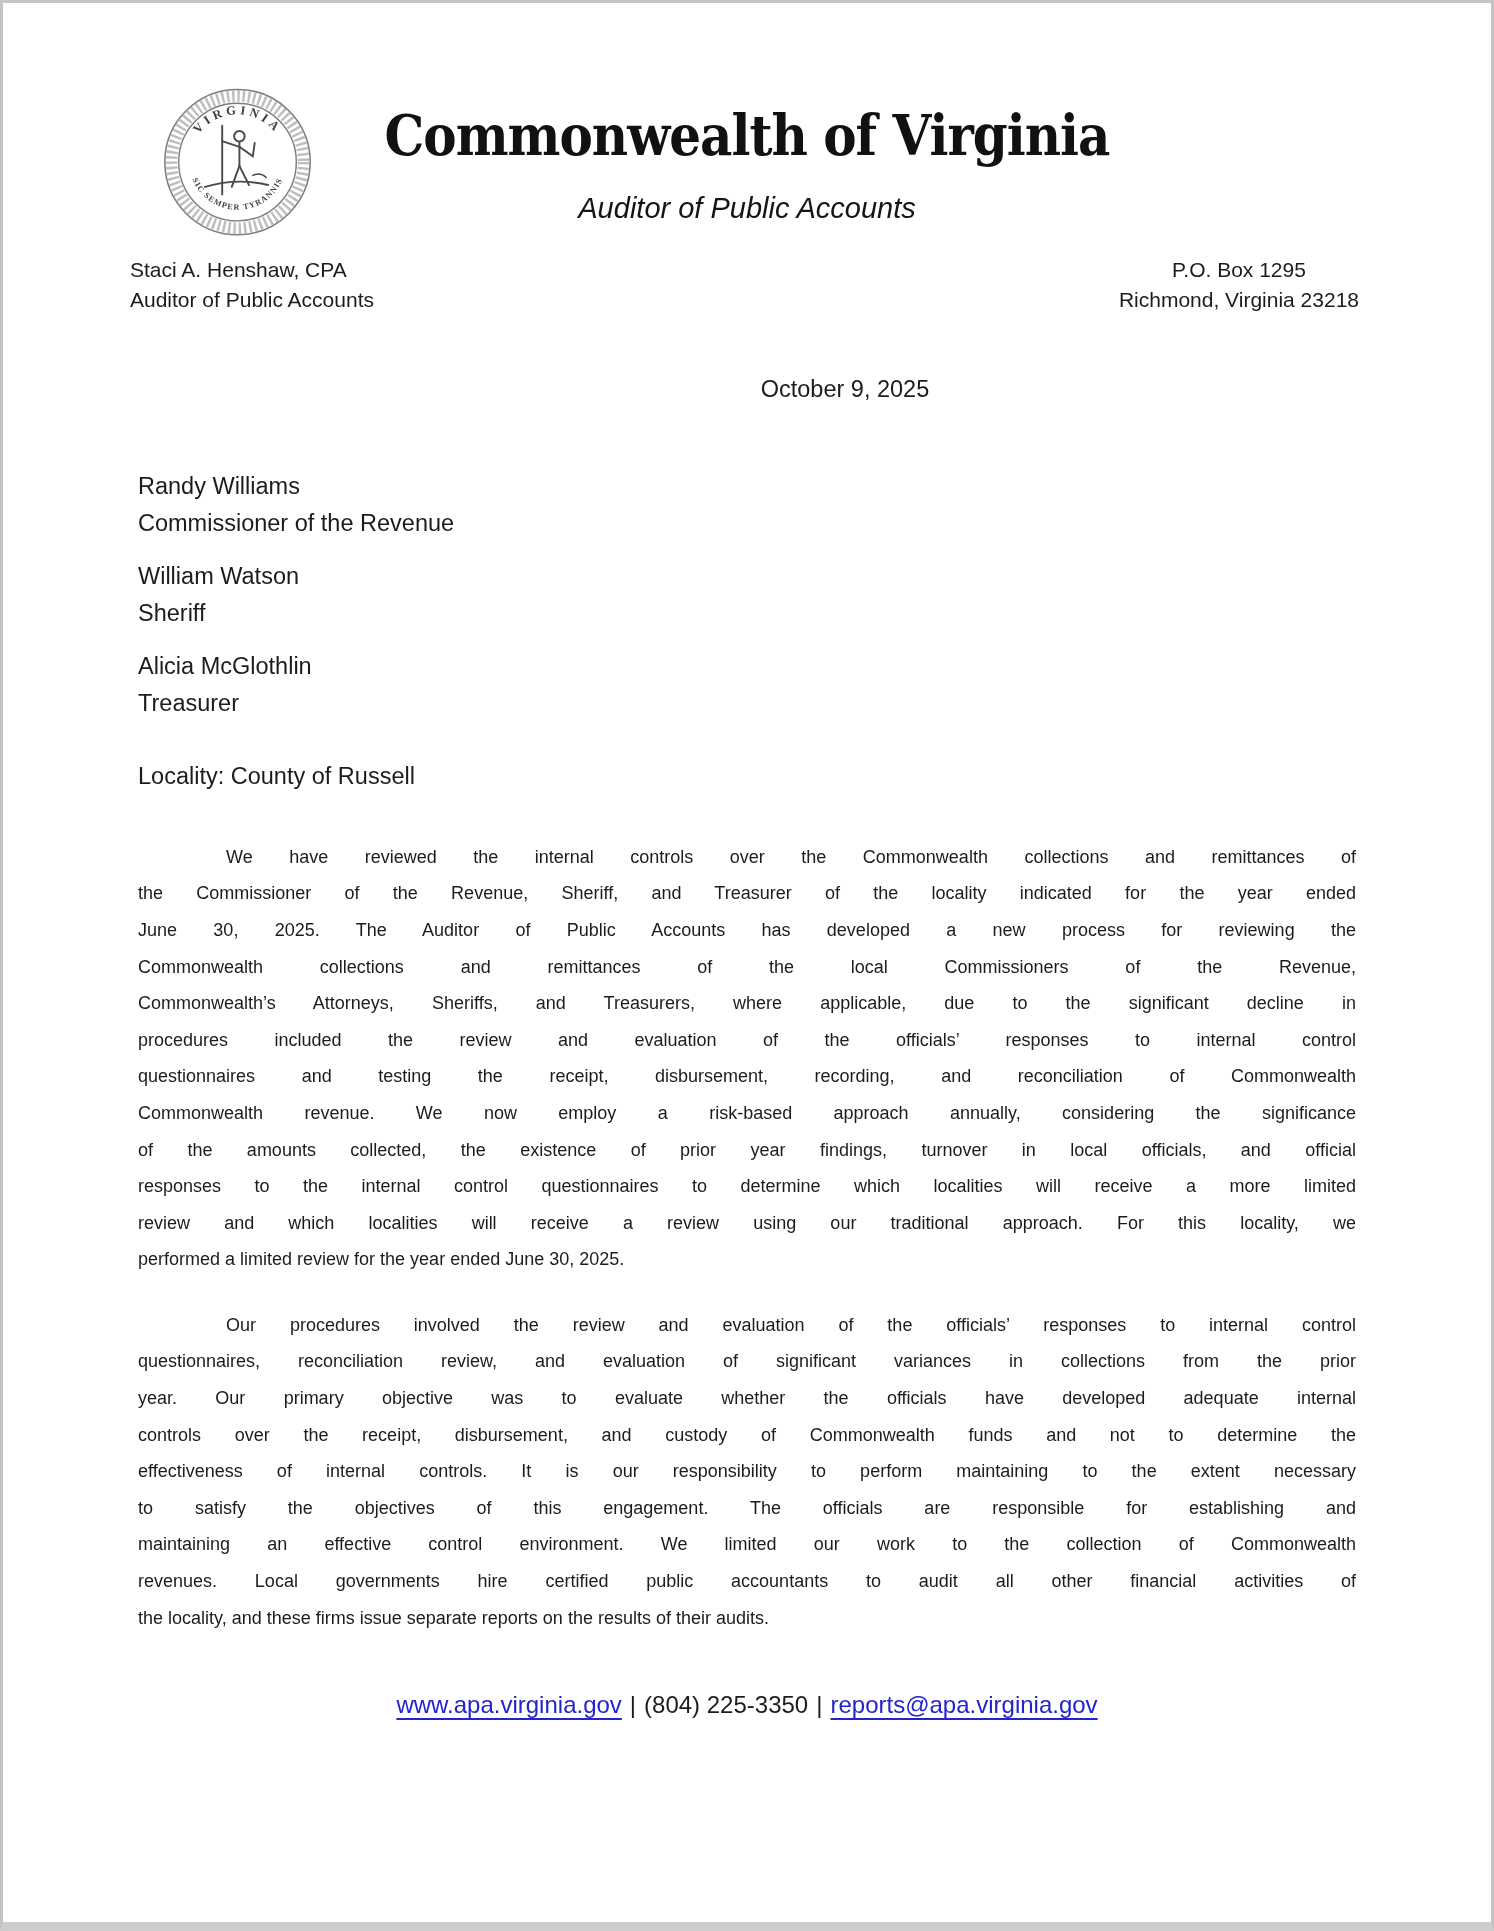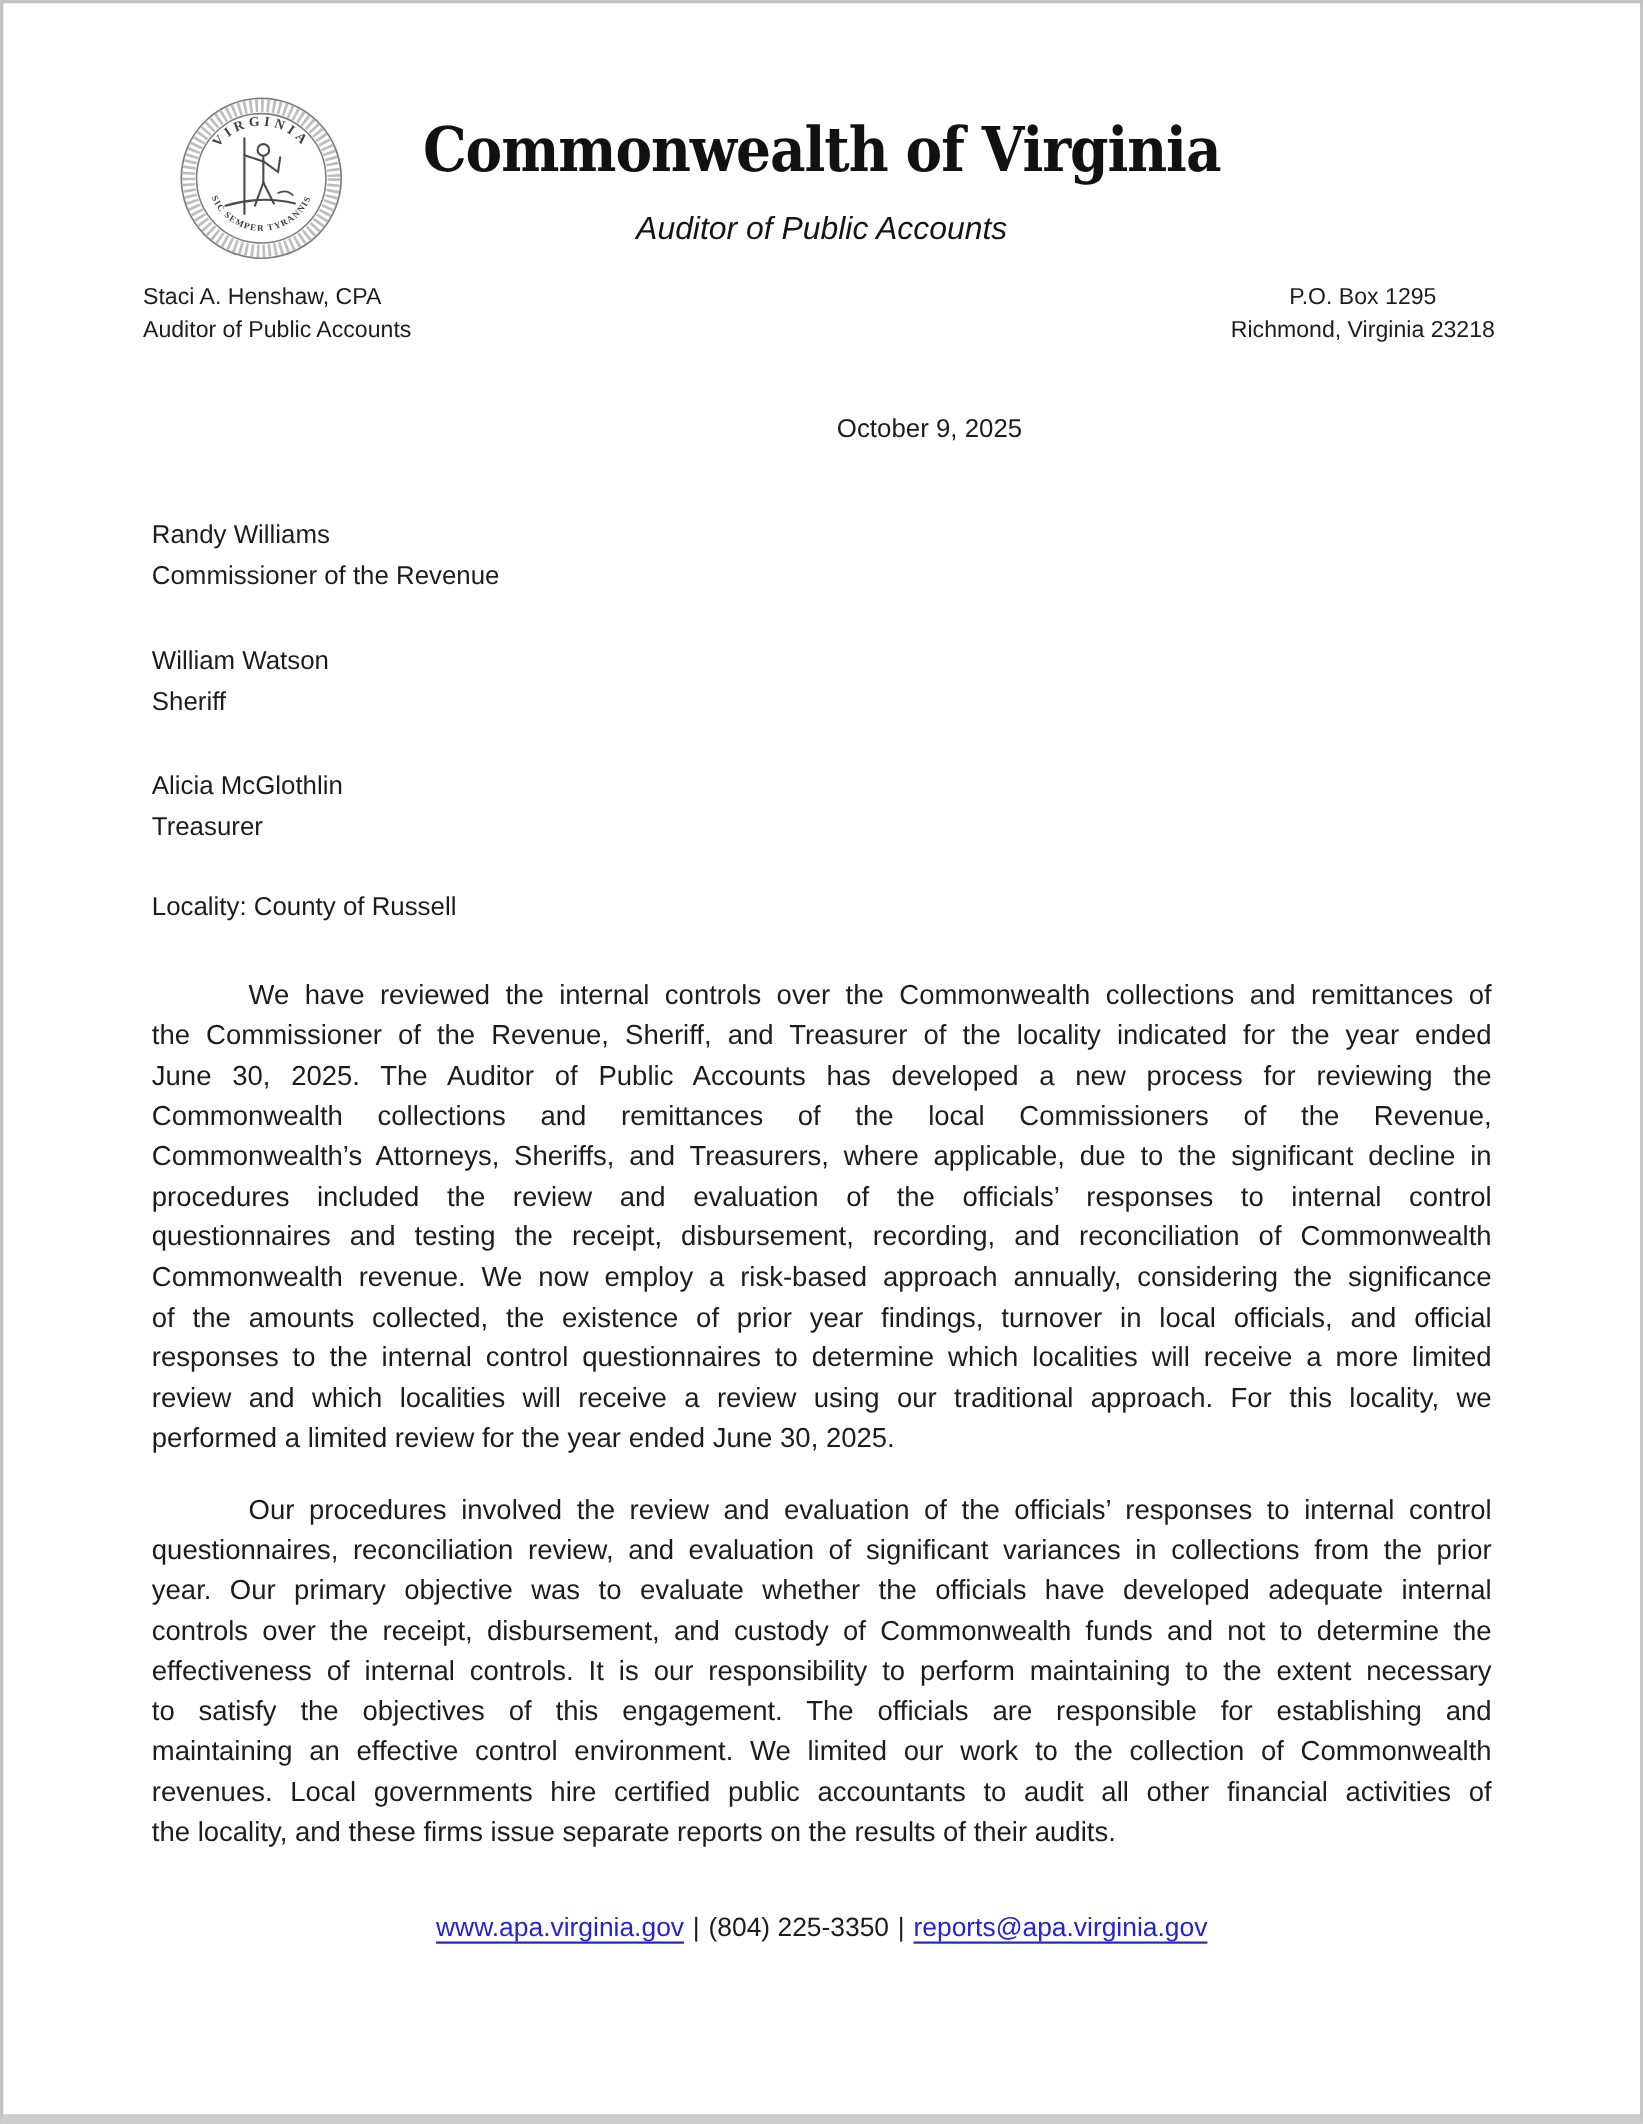--- a/index.html
+++ b/index.html
@@ -44,28 +44,28 @@
     padding: 0 132px 0 127px;
     font-size: 21px; line-height: 30px;
   }
   .hi-right { text-align: center; }
 
   
   .date-line { margin-top: 56px; text-align: center; font-size: 23.5px; line-height: 37px; }
   .date-line .date { position: relative; left: 98px; }
 
   .recipients { margin: 60px 0 0 135px; font-size: 23.5px; line-height: 36.6px; }
-  .recipient-block + .recipient-block { margin-top: 41px; }
+  .recipient-block + .recipient-block { margin-top: 17px; }
 
   .locality { margin: 36.6px 0 0 135px; font-size: 23.5px; line-height: 36.6px; }
 
   .body-text { margin: 44px 135px 0 135px; }
   .paragraph + .paragraph { margin-top: 29px; }
   .pline {
-    font-size: 25px; line-height: 36.6px;
+    font-size: 18px; line-height: 36.6px;
     text-align: justify;
     text-align-last: justify;
     white-space: normal;
   }
   .pline.first { padding-left: 88px; }
   .pline.last { text-align-last: left; }
 
   
   .footer { margin-top: 50px; text-align: center; font-size: 24px; line-height: 37px; }
   .flink {

